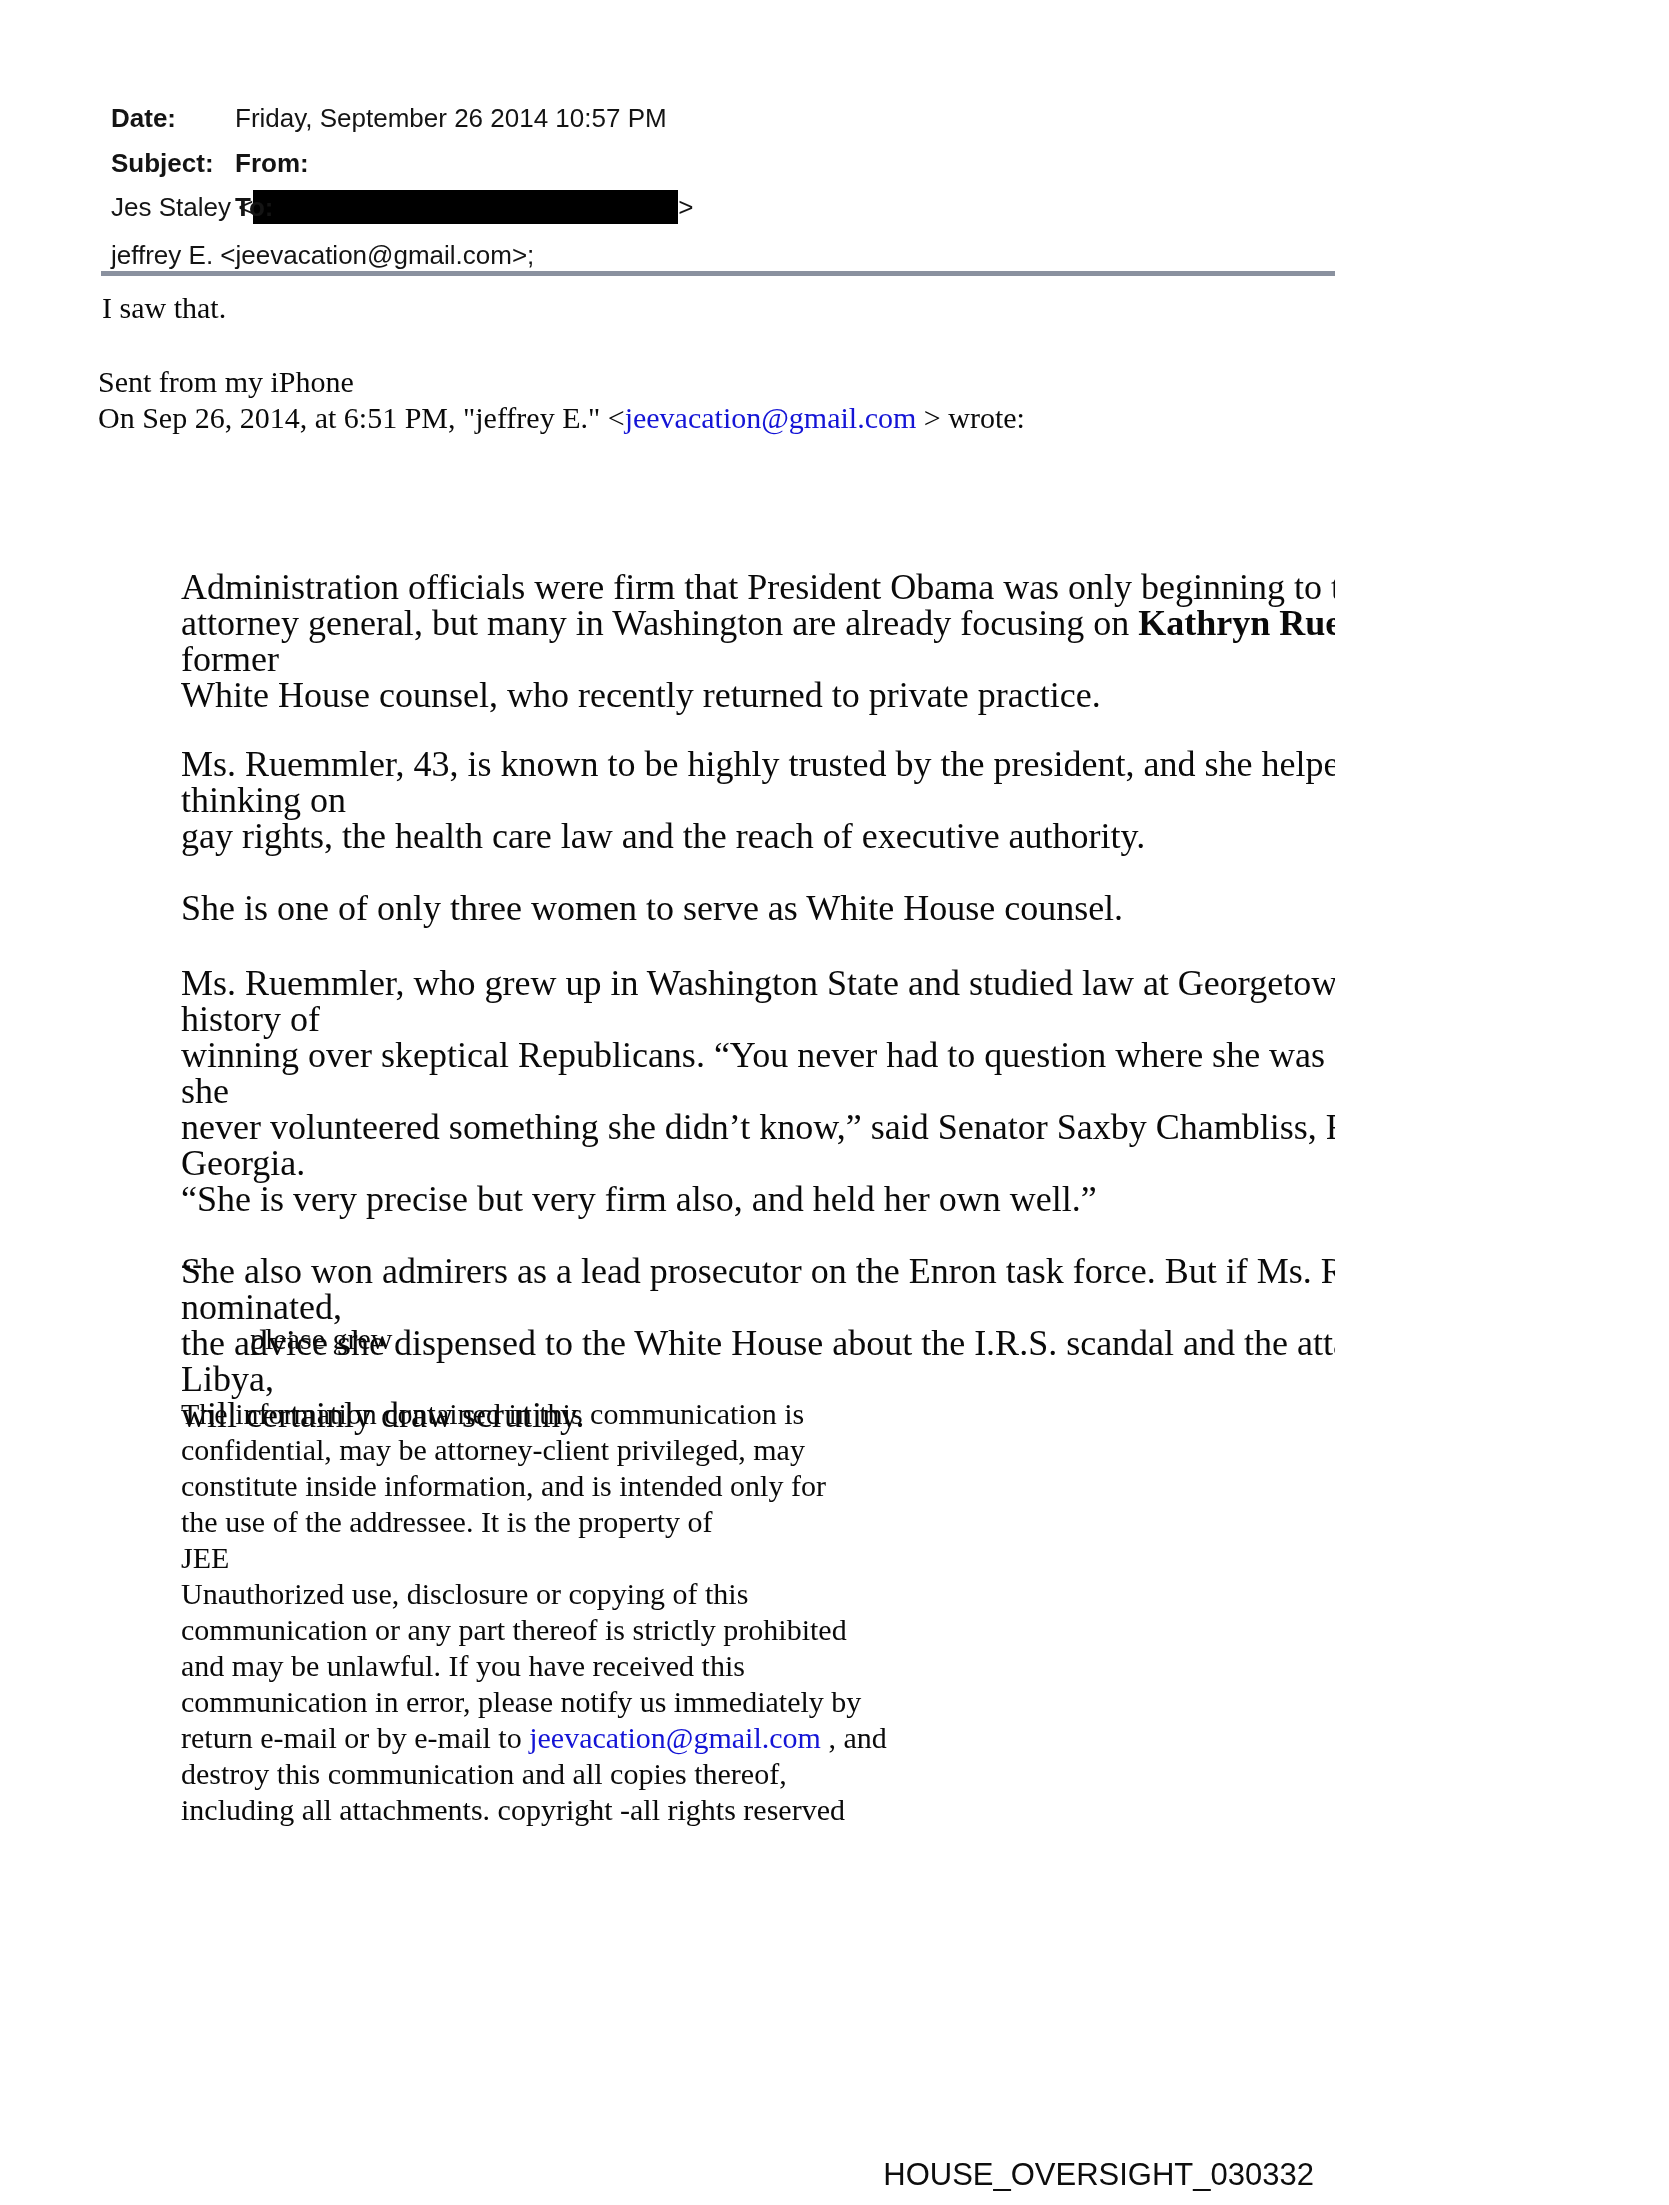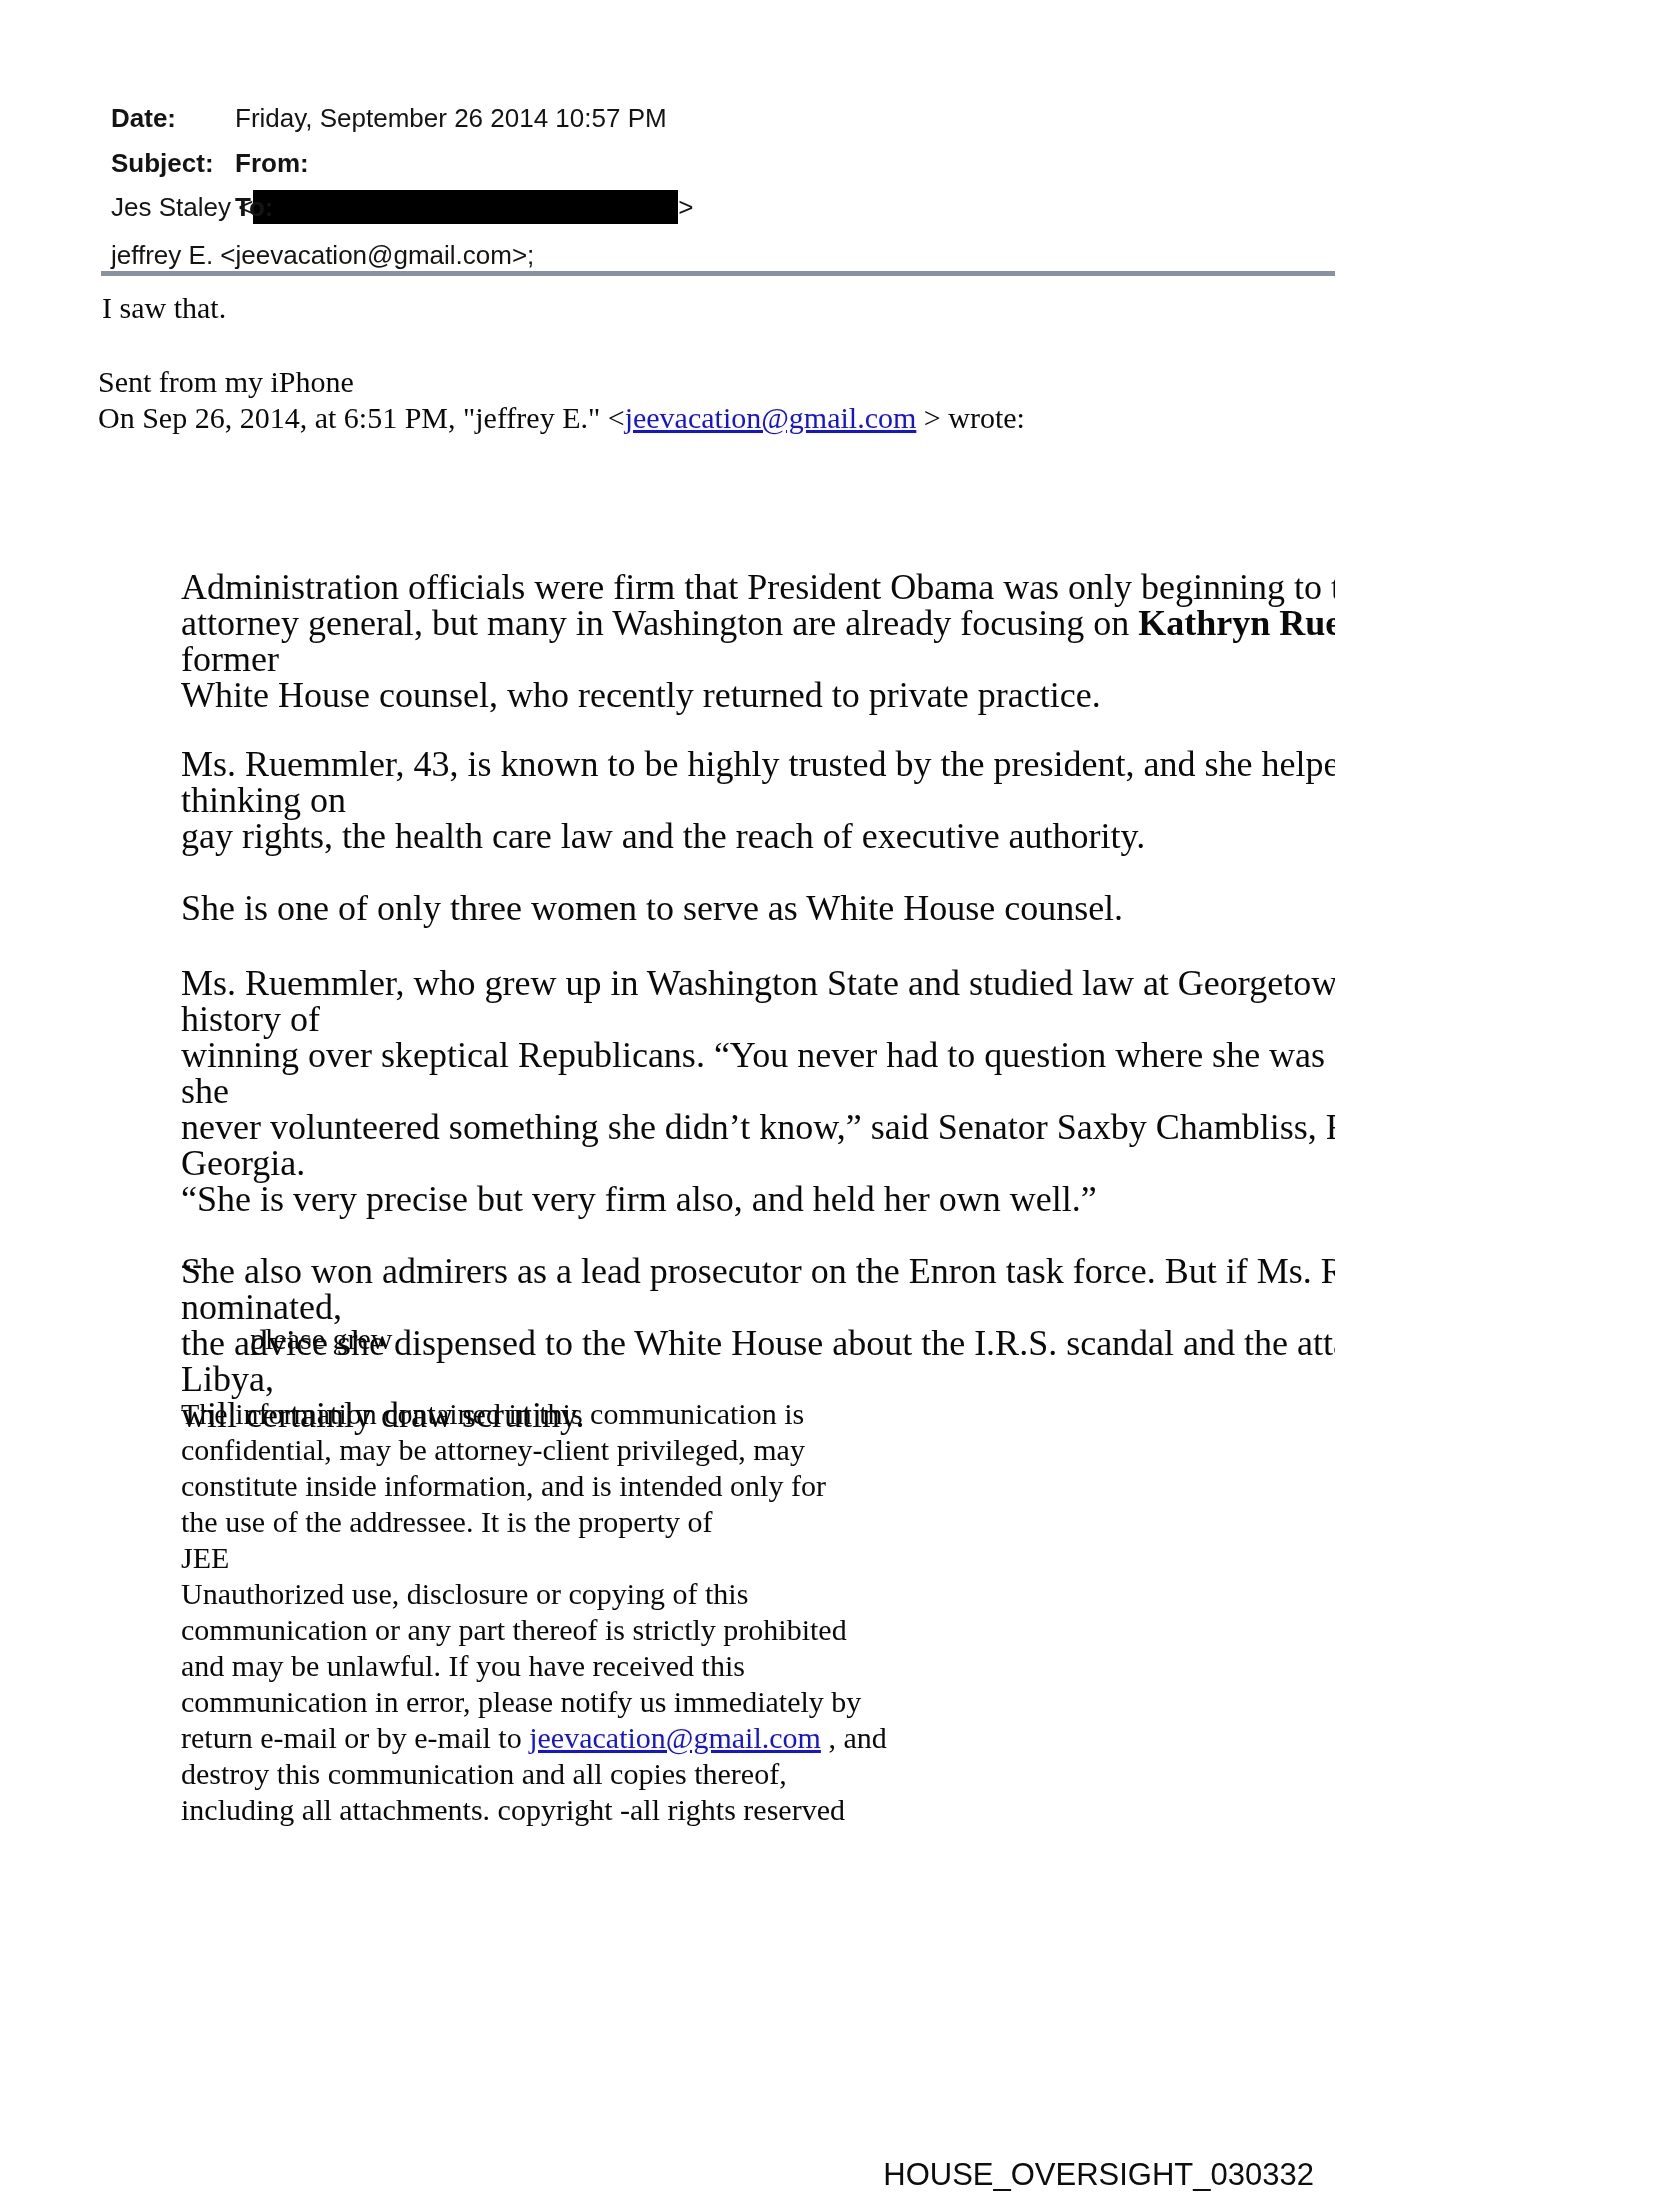--- a/index.html
+++ b/index.html
@@ -48,21 +48,20 @@
   }
 
   
   .serif-line { font-size: 30px; line-height: 36px; white-space: pre-wrap; }
 
   .reply-text { position: absolute; left: 102px; top: 290px; }
   .sent-block { position: absolute; left: 98px; top: 364px; }
 
   .email-link {
     color: #1414d6;
-    text-decoration: underline;
     cursor: pointer;
   }
 
   .quoted-article {
     position: absolute;
     left: 181px;
     top: 569px;
     width: 1427px;
   }
   .quoted-article p {

